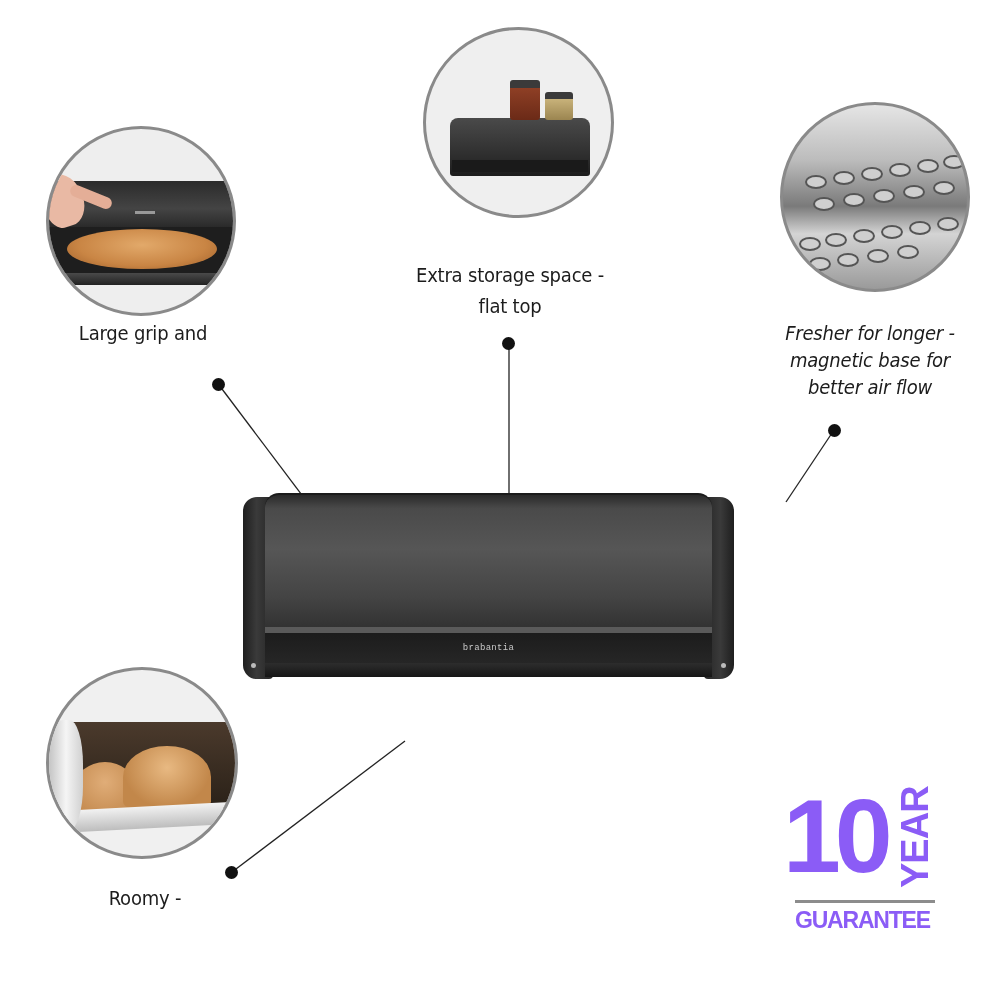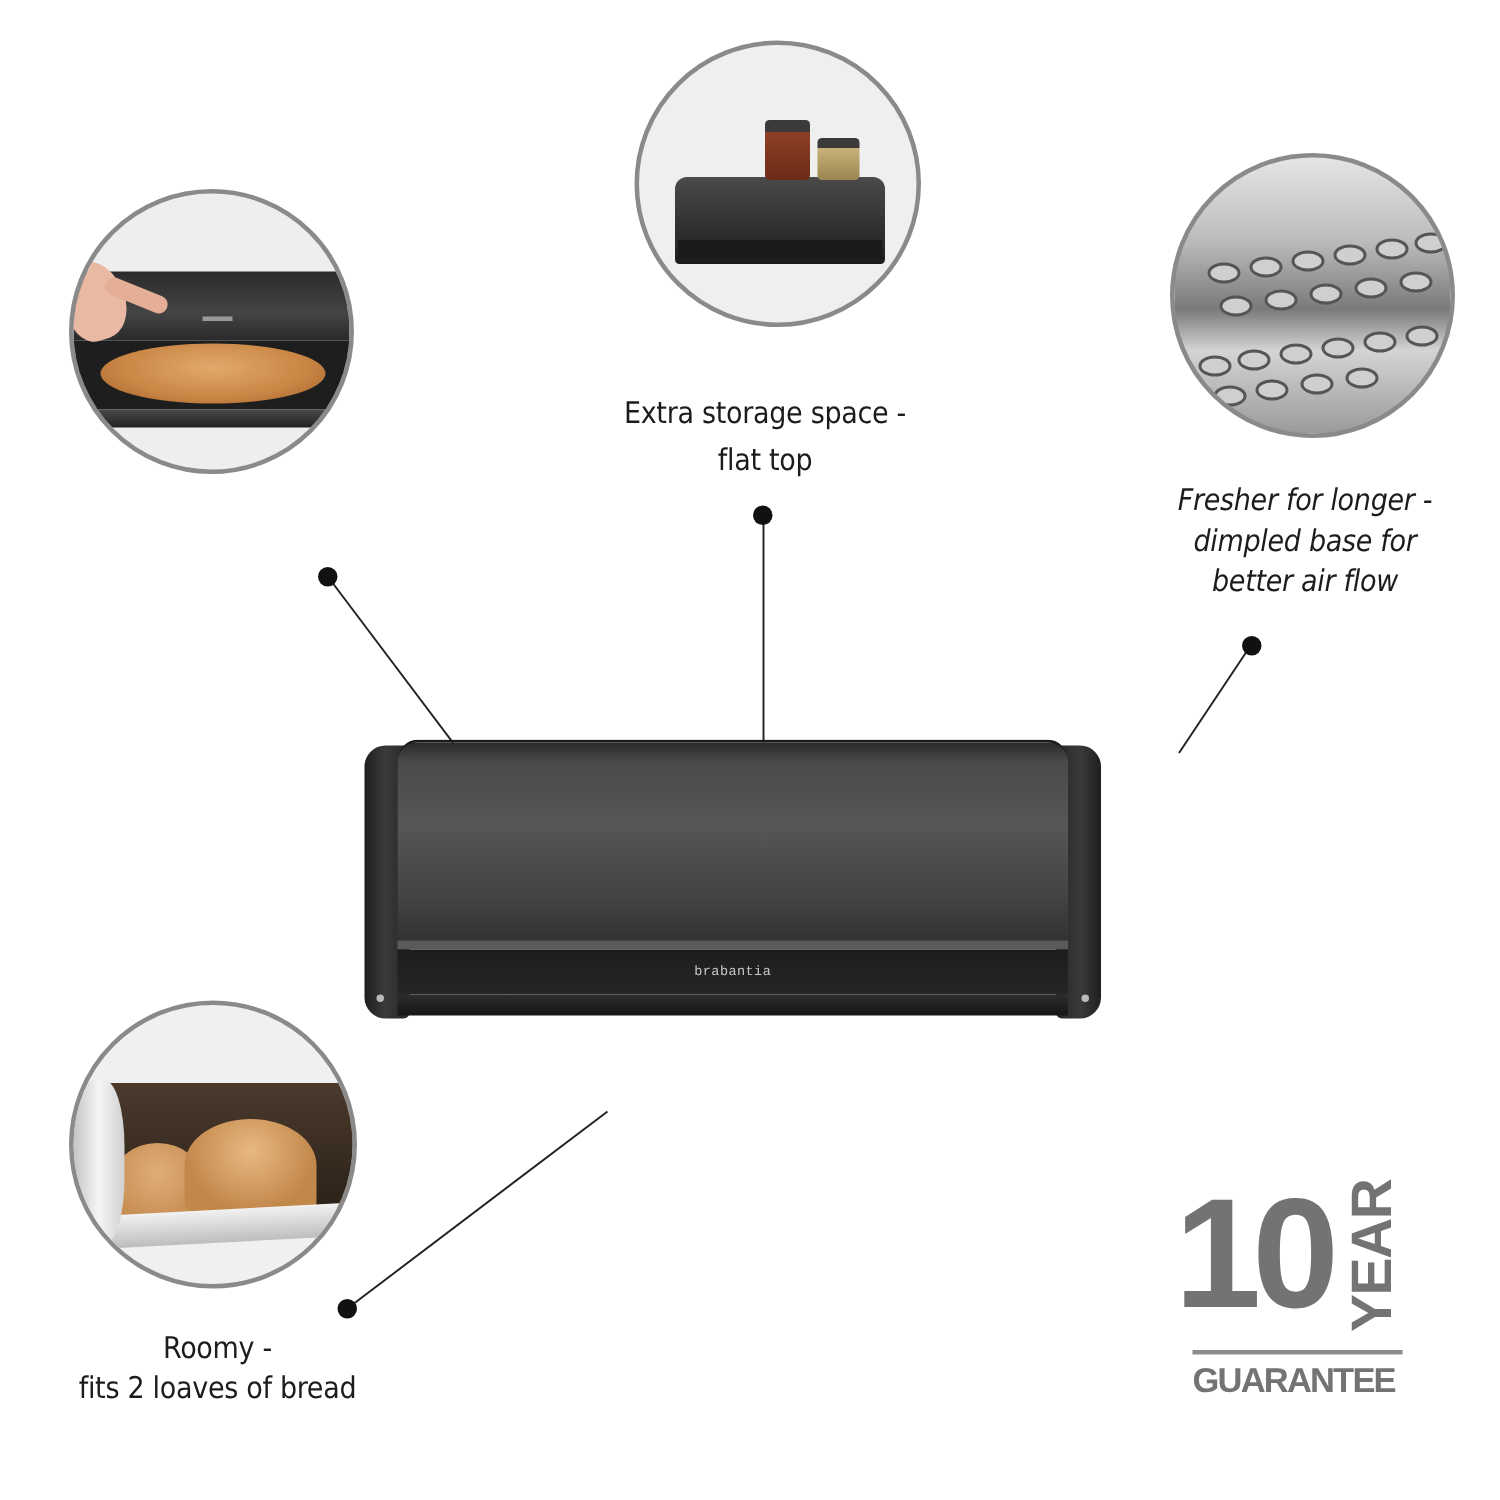--- a/index.html
+++ b/index.html
@@ -47,21 +47,21 @@
   #product .lid { position:absolute; left:22px; right:22px; top:0; height:136px; border-radius:14px 14px 0 0;
                   background:linear-gradient(#2a2a2a 0%,#4a4a4a 10%,#565656 40%,#444 75%,#303030 100%); border-top:2px solid #1b1b1b; }
   #product .grip { position:absolute; left:22px; right:22px; top:134px; height:6px; background:#5a5a5a; }
   #product .base { position:absolute; left:22px; right:22px; top:140px; height:30px; background:linear-gradient(#1c1c1c,#262626); }
   #product .skirt { position:absolute; left:22px; right:22px; top:170px; height:14px; background:linear-gradient(#2d2d2d,#161616); }
   #product .logo { position:absolute; left:0; right:0; top:150px; text-align:center; font-size:9px; color:#c8c8c8; letter-spacing:0.3px; }
   #product .rivetL, #product .rivetR { position:absolute; top:170px; width:5px; height:5px; border-radius:50%; background:#bbb; }
   #product .rivetL { left:8px; } #product .rivetR { right:8px; }
 
   
-  #badge { position:absolute; left:783px; top:790px; width:156px; height:150px; color:#737373; }
+  #badge { position:absolute; left:783px; top:790px; width:156px; height:150px; color:#8b5cf6; }
   #badge .num { position:absolute; left:0; top:-14px; font-family:"Liberation Sans",sans-serif; font-weight:bold; font-size:104px; line-height:120px; letter-spacing:-6px; }
   #badge .year { position:absolute; left:112px; top:12px; width:86px; height:40px; transform-origin:0 0; transform:rotate(-90deg) translate(-86px,0);
                  font-family:"Liberation Sans",sans-serif; font-weight:bold; font-size:38px; line-height:40px; letter-spacing:-1px; text-align:center; }
   #badge .rule { position:absolute; left:12px; top:110px; width:140px; height:3px; background:#8c8c8c; }
   #badge .guar { position:absolute; left:12px; top:114px; width:142px; font-family:"Liberation Sans",sans-serif; font-weight:bold; font-size:23px; line-height:32px; letter-spacing:-1.2px; }
 </style>
 </head>
 <body>
 
 <svg class="lines" width="1000" height="1000">
@@ -74,20 +74,21 @@
 <div class="circle" id="c1">
   <div class="lid"></div>
   <div class="brand"></div>
   <div class="inside"></div>
   <div class="bread"></div>
   <div class="rail"></div>
   <div class="hand"></div>
   <div class="finger"></div>
 </div>
 <div class="caption" style="left:48px; top:320px; width:190px;">
+  <div>Large grip and</div>
 </div>
 <div class="dot" style="left:212px; top:378px;"></div>
 
 <div class="circle" id="c2">
   <div class="box"></div>
   <div class="band"></div>
   <div class="jar1"></div>
   <div class="jar2"></div>
 </div>
 <div class="caption" style="left:395px; top:262px; width:230px;">
@@ -116,21 +117,21 @@
       <div class="h" style="left:126px;top:116px"></div>
       <div class="h" style="left:154px;top:112px"></div>
     <div class="h" style="left:26px;top:152px"></div>
       <div class="h" style="left:54px;top:148px"></div>
       <div class="h" style="left:84px;top:144px"></div>
       <div class="h" style="left:114px;top:140px"></div>
   </div>
 </div>
 <div class="caption" style="left:770px; top:320px; width:200px;font-style:italic;">
   <div>Fresher for longer -</div>
-  <div>dimpled base for</div>
+  <div>magnetic base for</div>
   <div>better air flow</div>
 </div>
 <div class="dot" style="left:828px; top:424px;"></div>
 
 <div id="product">
   <div class="endL"></div>
   <div class="endR"></div>
   <div class="lid"></div>
   <div class="grip"></div>
   <div class="base"></div>
@@ -142,21 +143,20 @@
 
 <div class="circle" id="c4">
   <div class="cavity"></div>
   <div class="loafA"></div>
   <div class="loafB"></div>
   <div class="front"></div>
   <div class="side"></div>
 </div>
 <div class="caption" style="left:40px; top:885px; width:210px;">
   <div>Roomy -</div>
-  <div>fits 2 loaves of bread</div>
 </div>
 <div class="dot" style="left:225px; top:866px;"></div>
 
 <div id="badge">
   <div class="num">10</div>
   <div class="year">YEAR</div>
   <div class="rule"></div>
   <div class="guar">GUARANTEE</div>
 </div>
 

